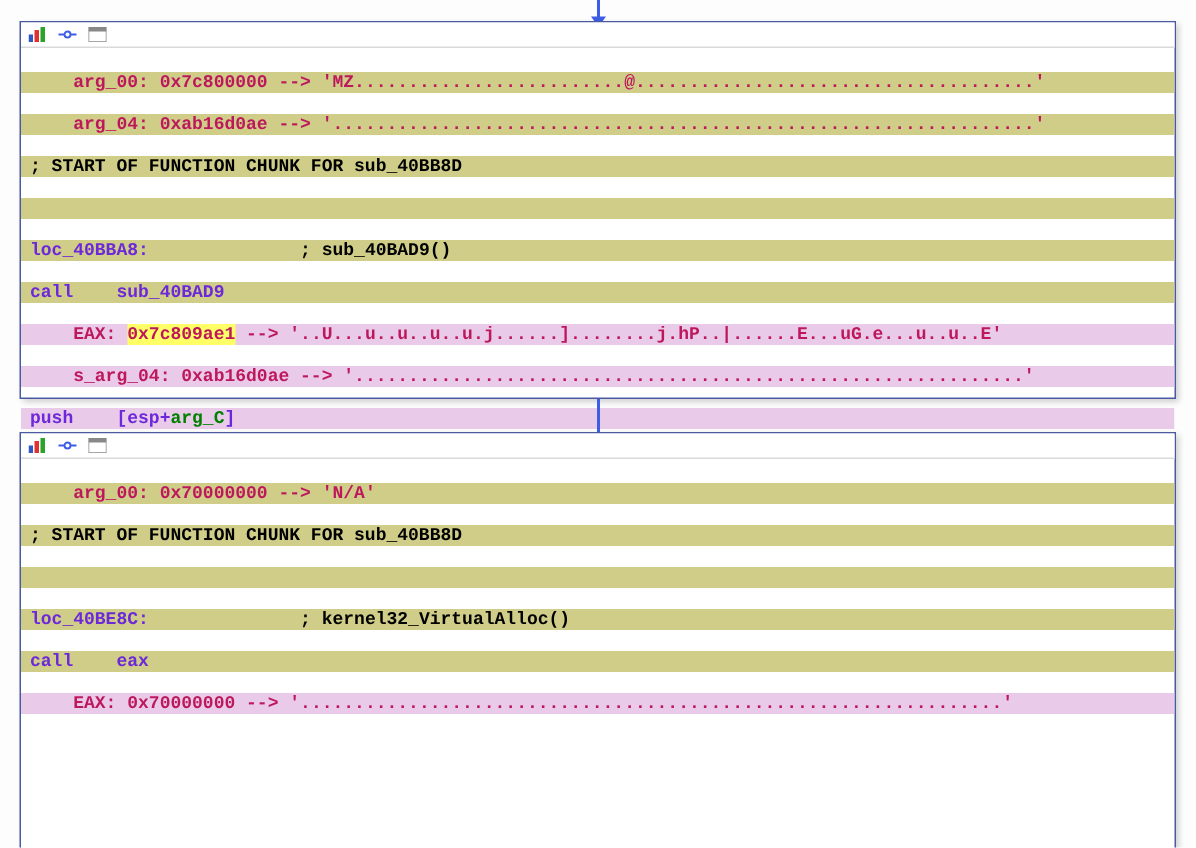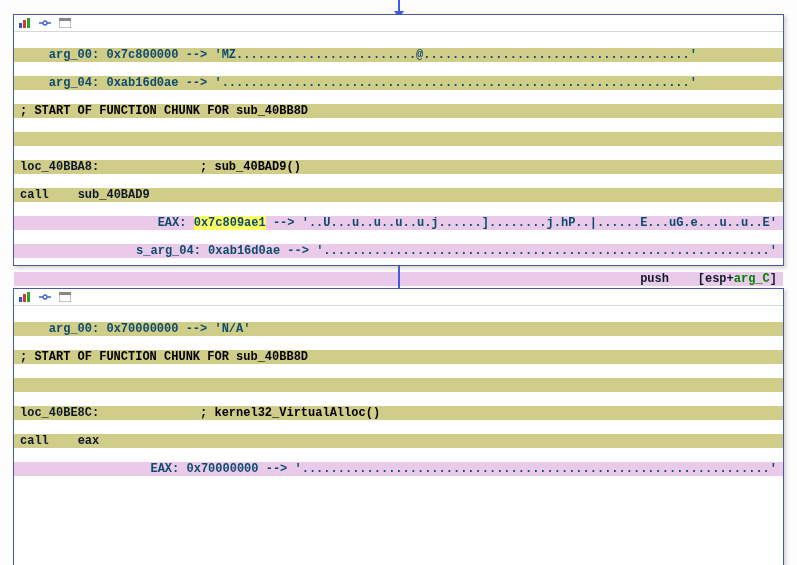--- a/index.html
+++ b/index.html
@@ -49,25 +49,25 @@
     display: flex;
     align-items: center;
     gap: 6px;
     padding: 0 4px;
   }
   .tb-icon { width: 14px; height: 12px; display: flex; align-items: center; justify-content: center; }
   .tb-icon svg { display: block; }
   .content { white-space: pre; line-height: 14px; padding: 2px 0; overflow: hidden; }
   .line { padding: 0 6px; height: 14px; }
   .bg-olive { background: #cfcd88; }
-  .bg-purple { background: #e9cbe9; text-align: right; }
-  .c-navy { color: #0f172a; }
+  .bg-purple { background: #e9cbe9; }
+  .c-navy { color: #6d28d9; }
   .c-gray { color: #000000; }
   .c-green { color: #008000; }
-  .c-dblue { color: #0c4a6e; }
+  .c-dblue { color: #be185d; }
   .hl { background: #ffff66; }
   .mono { font-family: "Courier New", monospace; }
 </style>
 </head>
 <body>
 
 <div class="arrow arrow-top"></div>
 
 <div class="panel panel-1">
   <div class="titlebar">

